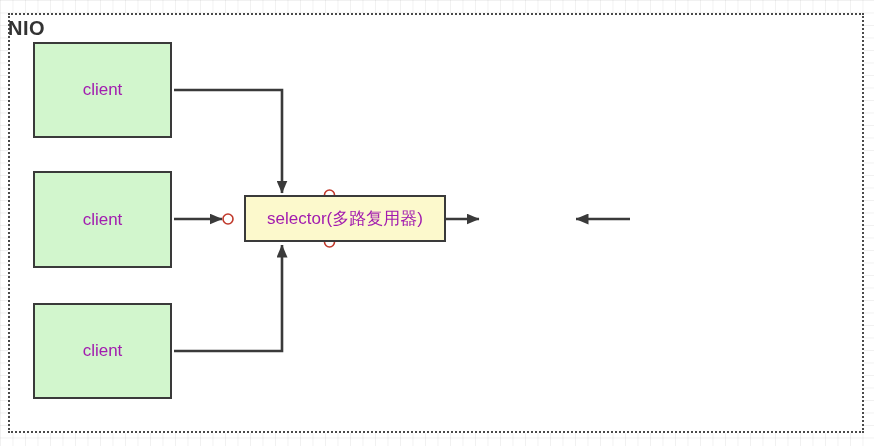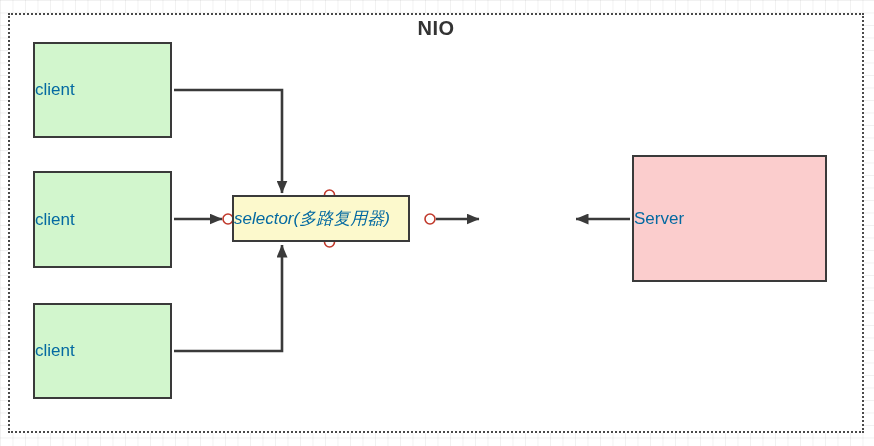--- a/index.html
+++ b/index.html
@@ -19,43 +19,43 @@
   }
   .boundary {
     position: absolute;
     left: 8px; top: 13px; width: 856px; height: 420px;
     border: 2px dotted #4a4a4a;
     background: #ffffff;
   }
   .diagram-title {
     position: absolute;
     left: 8px; top: 17px; width: 856px;
-    text-align: center;
+    text-align: left;
     font-size: 20px;
     font-weight: bold;
     color: #333333;
     letter-spacing: 0.5px;
   }
   .node {
     position: absolute;
     display: flex;
     align-items: center;
+    justify-content: center;
     border: 2px solid #3a3a3a;
-    color: #0369a1;
+    color: #a21caf;
     font-size: 17px;
     text-align: center;
   }
   .node-client  { left: 33px; width: 139px; height: 96px; background: #d2f6cd; }
   .node-client-1 { top: 42px; }
   .node-client-2 { top: 171px; height: 97px; }
   .node-client-3 { top: 303px; }
   .node-selector {
-    left: 232px; top: 195px; width: 178px; height: 47px;
+    left: 244px; top: 195px; width: 202px; height: 47px;
     background: #fcf9cc;
-    font-style: italic;
   }
   .node-thread {
     left: 481px; top: 181px; width: 92px; height: 78px;
     background: #cbe3f9;
     border-radius: 50%;
   }
   .node-server {
     left: 632px; top: 155px; width: 195px; height: 127px;
     background: #fbcdcd;
   }
@@ -113,17 +113,14 @@
 
   <div class="node node-client node-client-3">
     <span>client</span>
   </div>
 
   <div class="node node-selector">
     <span>selector(多路复用器)</span>
   </div>
 
 
-  <div class="node node-server">
-    <span>Server</span>
-  </div>
 
 </div>
 
 </body></html>

